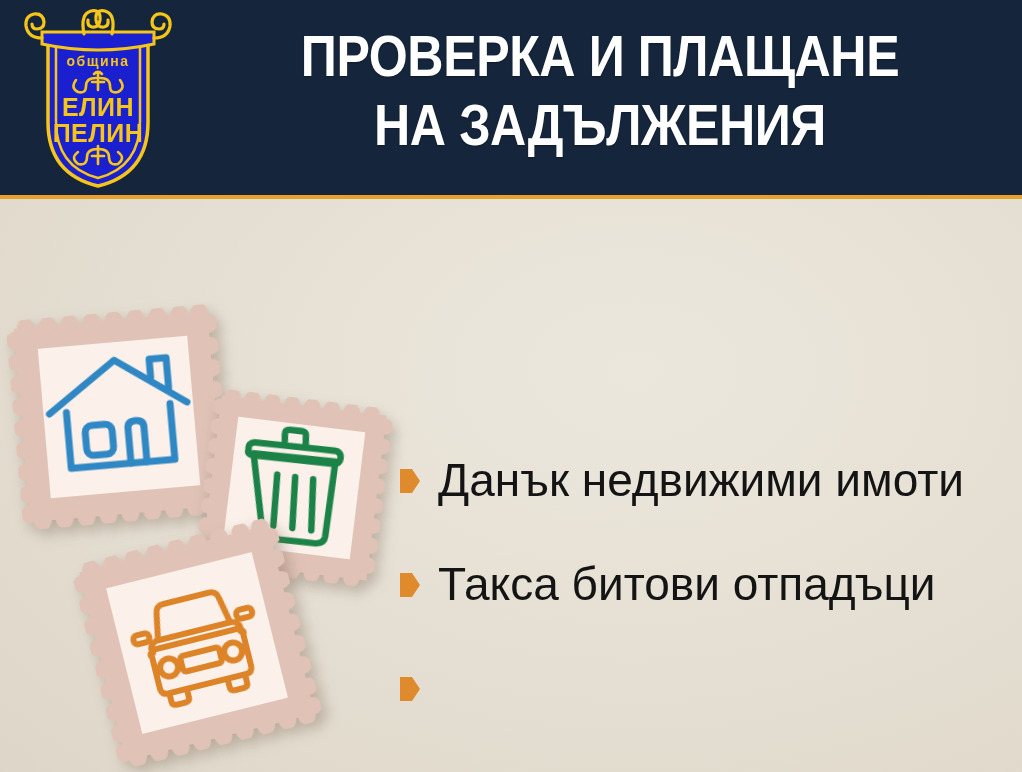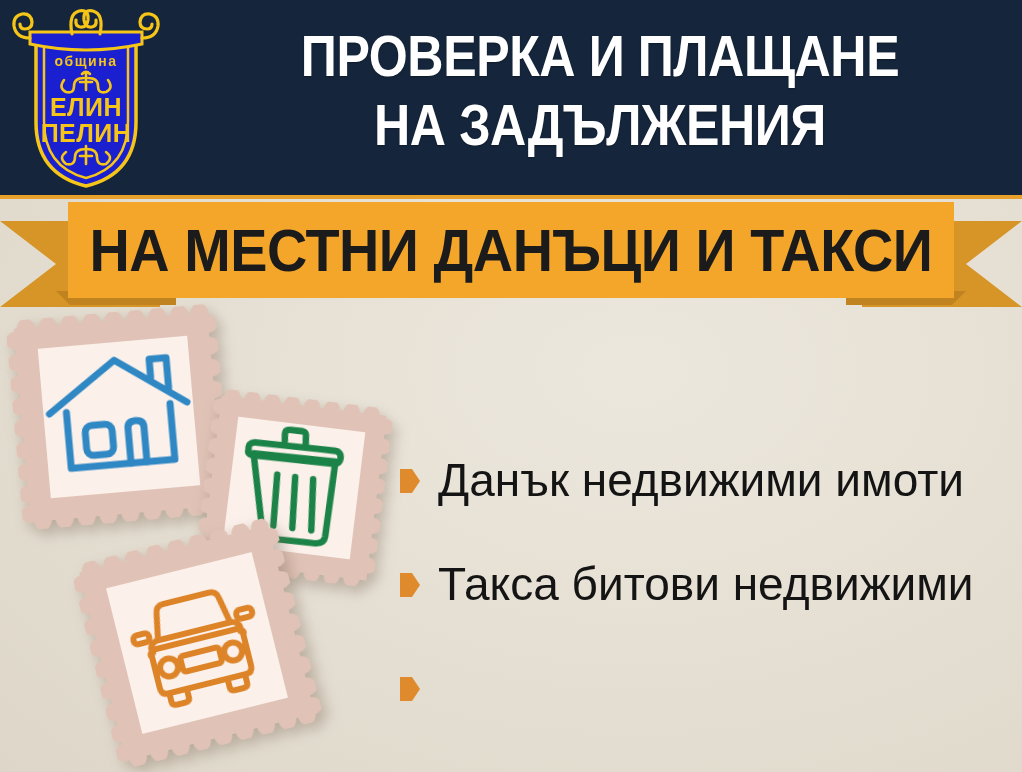--- a/index.html
+++ b/index.html
@@ -36,21 +36,21 @@
     left: 0; top: 195px;
     width: 1022px;
     height: 4px;
     background: #e8a22c;
     z-index: 6;
   }
 
   
   .logo-wrap {
     position: absolute;
-    left: 6px; top: 4px;
+    left: 18px; top: 4px;
     width: 160px; height: 190px;
     z-index: 10;
     text-align: center;
   }
   .logo-wrap svg { display: block; }
 
   
   .header-title {
     position: absolute;
     left: 190px; top: 22px;
@@ -207,28 +207,20 @@
       <text x="80" y="112" text-anchor="middle" fill="#f5c518" font-family="Liberation Sans, sans-serif" font-size="25" font-weight="bold" letter-spacing="0.5">ЕЛИН</text>
       <text x="80" y="138" text-anchor="middle" fill="#f5c518" font-family="Liberation Sans, sans-serif" font-size="25" font-weight="bold" letter-spacing="0.5">ПЕЛИН</text>
     </svg>
   </div>
 
   <div class="header-title">
     <span class="l1">ПРОВЕРКА И ПЛАЩАНЕ</span>
     <span class="l2">НА ЗАДЪЛЖЕНИЯ</span>
   </div>
 
-  <div class="ribbon">
-    <div class="ribbon-tail left"></div>
-    <div class="ribbon-tail right"></div>
-    <div class="ribbon-shadow-l"></div>
-    <div class="ribbon-shadow-r"></div>
-    <div class="ribbon-main"></div>
-    <div class="ribbon-text">НА МЕСТНИ ДАНЪЦИ И ТАКСИ</div>
-  </div>
 
   <div class="stamp" style="left:14px; top:312px; transform: rotate(-5deg);">
     <svg width="210" height="210" viewBox="0 0 210 210" xmlns="http://www.w3.org/2000/svg">
       <defs>
         <pattern id="scallopH" width="1" height="1"></pattern>
       </defs>
 
       <g fill="#e0c3b6">
         <rect x="8" y="8" width="194" height="194"></rect>
         <g>
@@ -395,20 +387,20 @@
     </svg>
   </div>
 
   <div class="bullet-list">
     <div class="bullet-row">
       <span class="bullet-marker"></span>
       <span class="bullet-label">Данък недвижими имоти</span>
     </div>
     <div class="bullet-row">
       <span class="bullet-marker"></span>
-      <span class="bullet-label">Такса битови недвижими</span>
+      <span class="bullet-label">Такса битови отпадъци</span>
     </div>
     <div class="bullet-row">
       <span class="bullet-marker"></span>
     </div>
   </div>
 
 </div>
 
 </body></html>

